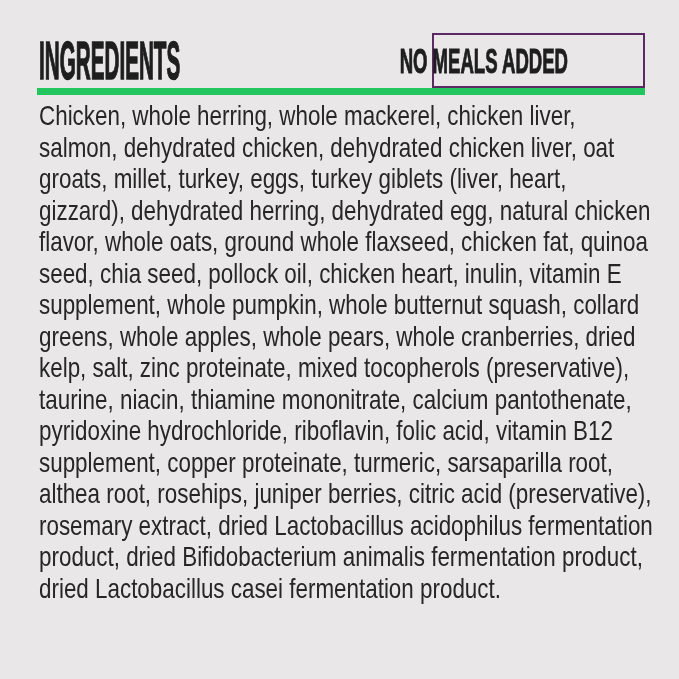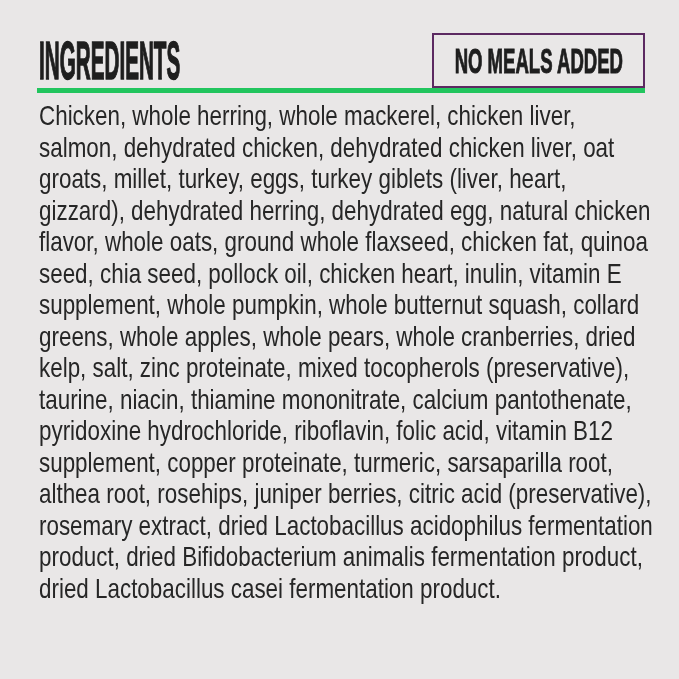--- a/index.html
+++ b/index.html
@@ -18,21 +18,21 @@
     position: absolute;
     inset: 0;
   }
   
   .header {
     position: absolute;
     left: 37px;
     top: 33px;
     width: 608px;
     height: 55px;
-    border-bottom: 5px solid #22c55e;
+    border-bottom: 7px solid #22c55e;
     box-sizing: content-box;
   }
   .page-title {
     position: absolute;
     left: 2px;
     top: 0;
     height: 55px;
     display: flex;
     align-items: center;
     font-size: 53px;
@@ -48,21 +48,21 @@
   .badge-box {
     position: absolute;
     right: 0;
     top: 0;
     width: 213px;
     height: 55px;
     box-sizing: border-box;
     border: 2px solid #5c2a62;
     display: flex;
     align-items: center;
-    justify-content: center;
+    justify-content: flex-end;
   }
   .badge-label {
     font-size: 35px;
     font-weight: 700;
     color: #1e1e1e;
     line-height: 1;
     transform: scaleX(0.53);
     transform-origin: center center;
     white-space: nowrap;
     -webkit-text-stroke: 1px #1e1e1e;

